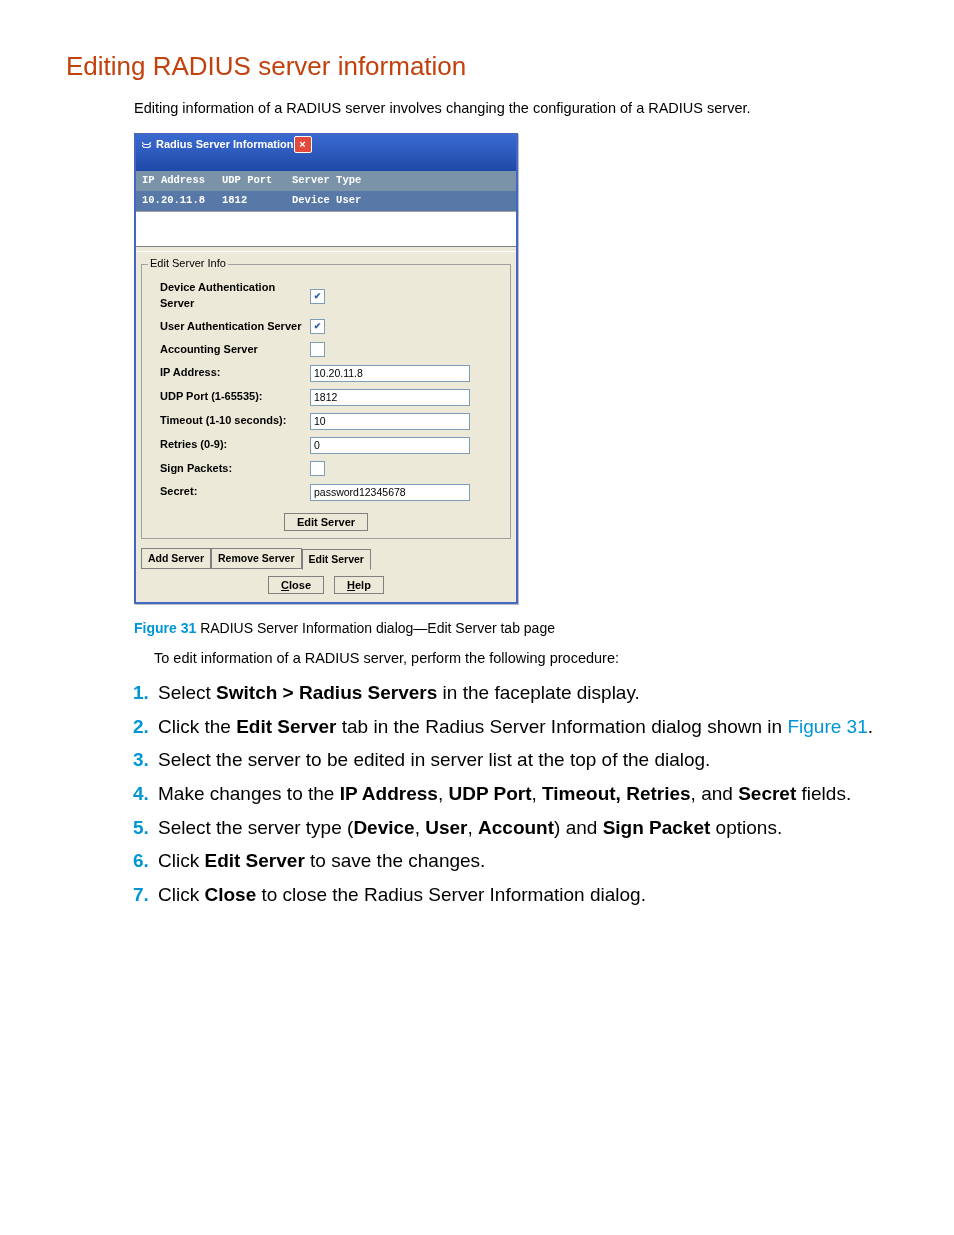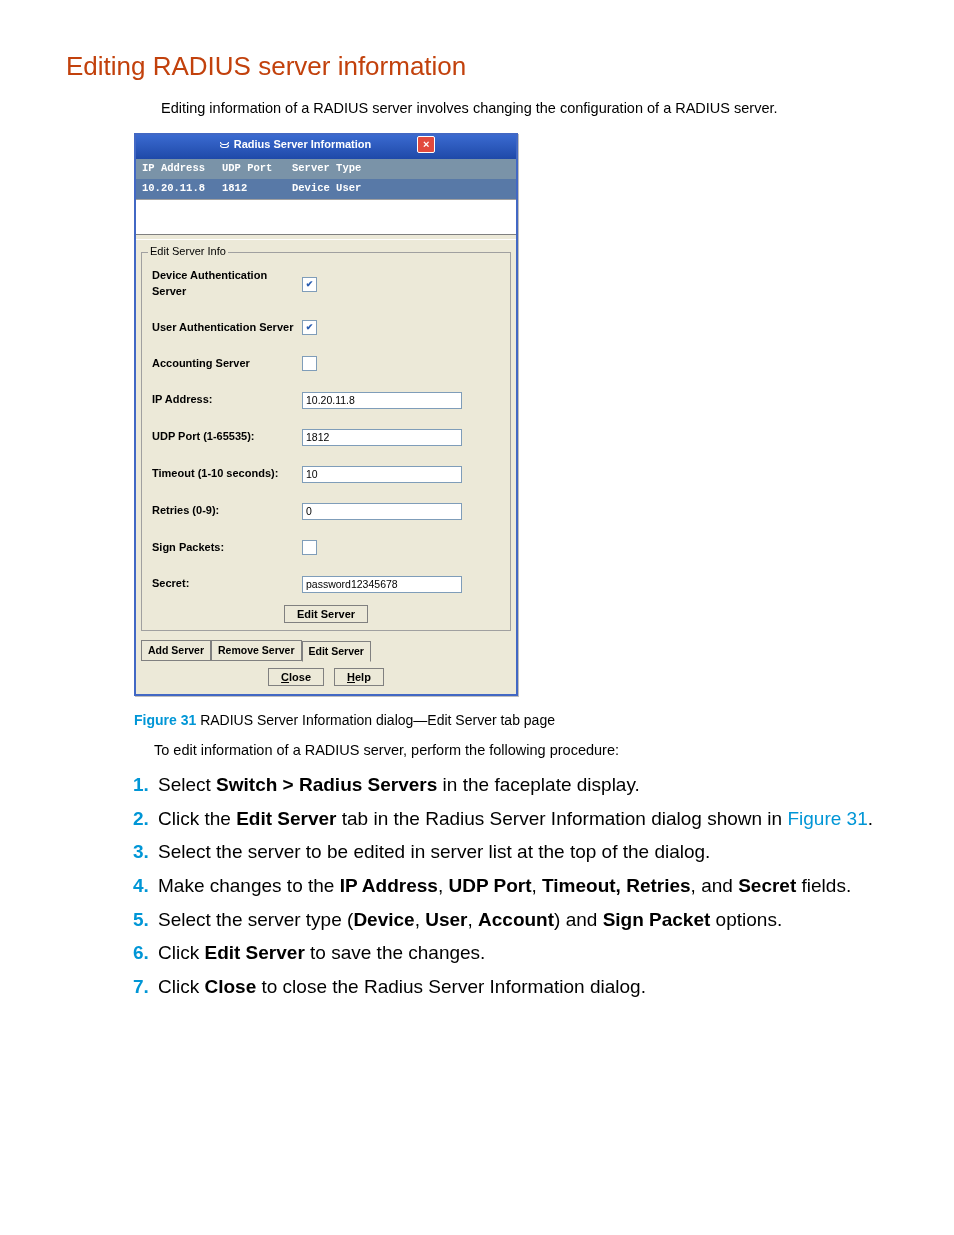--- a/index.html
+++ b/index.html
@@ -15,42 +15,41 @@
     padding: 48px 66px 0 66px;
   }
   h2.section-title {
     font-family: "Segoe UI", "Futura", Arial, sans-serif;
     font-weight: 300;
     color: #c2410c;
     font-size: 26px;
     margin: 0 0 12px 0;
   }
   .intro {
-    margin: 0 0 14px 95px;
+    margin: 0 0 14px 68px;
   }
 
   
   .dialog {
     width: 380px;
     margin: 0 0 14px 68px;
     border: 2px solid #4268c4;
     background: #ece9d8;
     box-shadow: 1px 1px 0 rgba(0,0,0,.25);
   }
   .titlebar {
     display: flex;
     align-items: center;
-    justify-content: center;
+    justify-content: flex-start;
     height: 20px;
     background: linear-gradient(#3a6ad0, #1f49a8);
     color: #fff;
     font-size: 11px;
     font-weight: bold;
-    padding: 0 3px 4px 4px;
-    gap: 46px;
+    padding: 0 3px 16px 4px;
   }
   .titlebar .java-icon {
     display: inline-block;
     width: 12px; height: 12px;
     margin-right: 4px;
     position: relative;
   }
   .titlebar .java-icon::before,
   .titlebar .java-icon::after {
     content:""; position:absolute; left:2px; width:7px; height:2.5px;
@@ -107,23 +106,23 @@
   }
   fieldset.edit-info legend {
     padding: 0 2px;
     font-size: 11px;
     font-weight: normal;
     color: #000;
   }
   .form-grid {
     display: grid;
     grid-template-columns: 150px 160px;
-    row-gap: 20px;
+    row-gap: 7px;
     align-items: center;
-    margin-left: 4px;
+    margin-left: 12px;
     margin-top: 4px;
   }
   .form-grid label {
     font-size: 11px;
     font-weight: bold;
   }
   .text-input {
     height: 15px;
     font-size: 10.5px;
     border: 1px solid #7f9db9;

